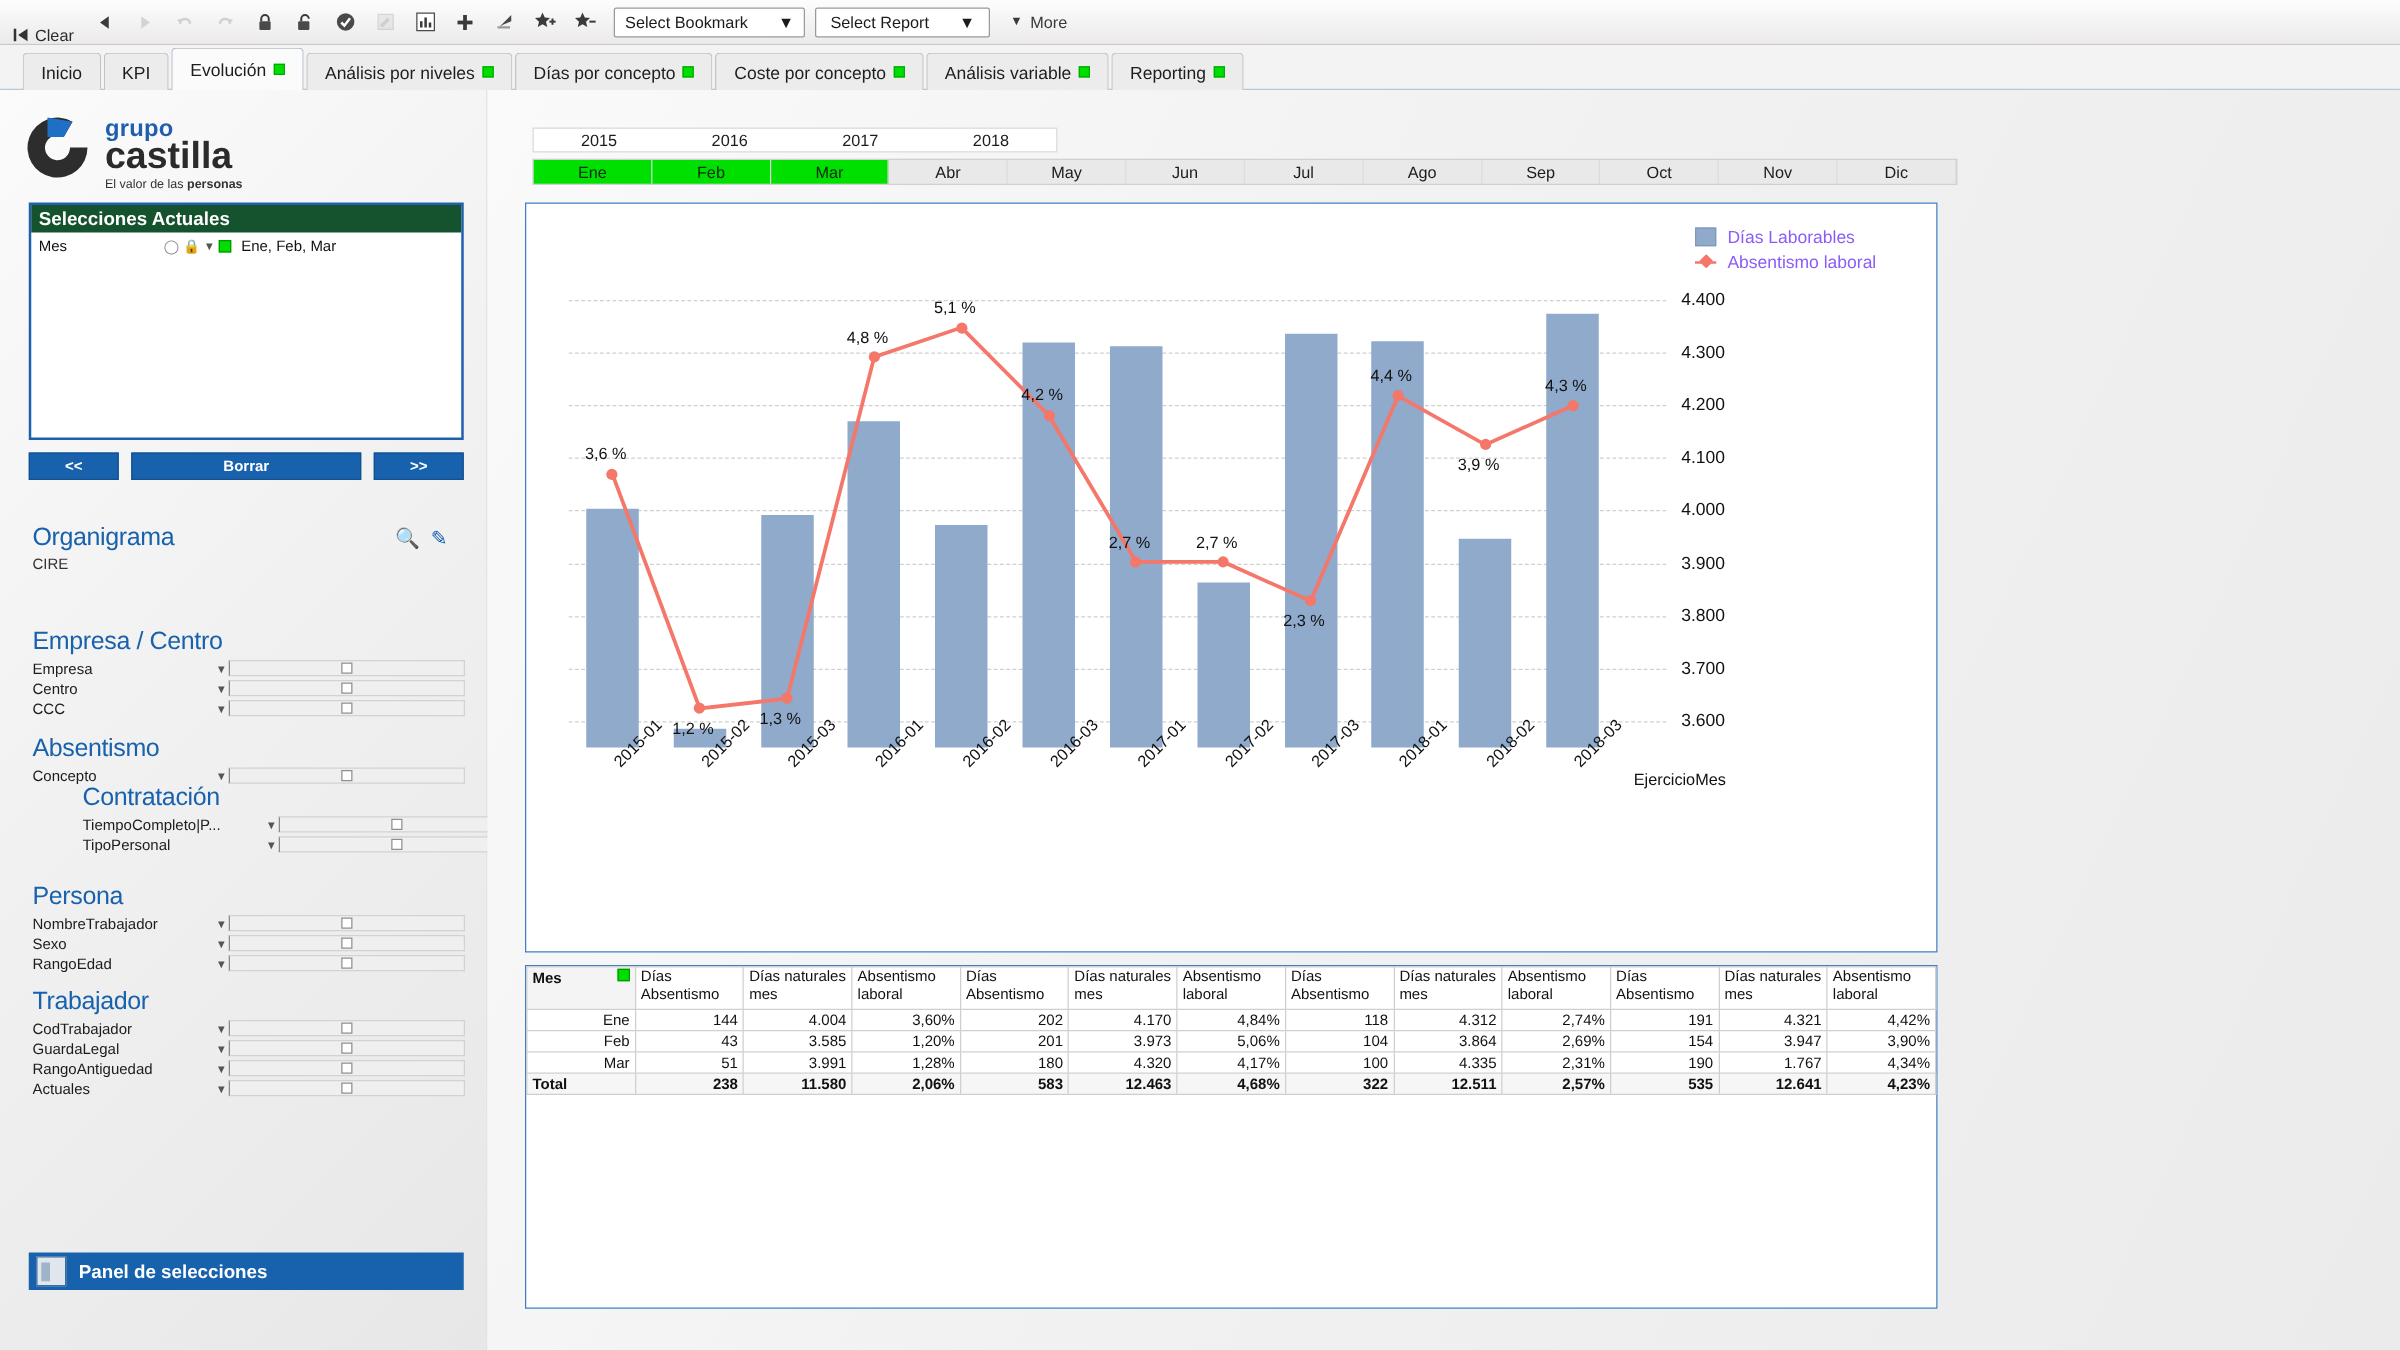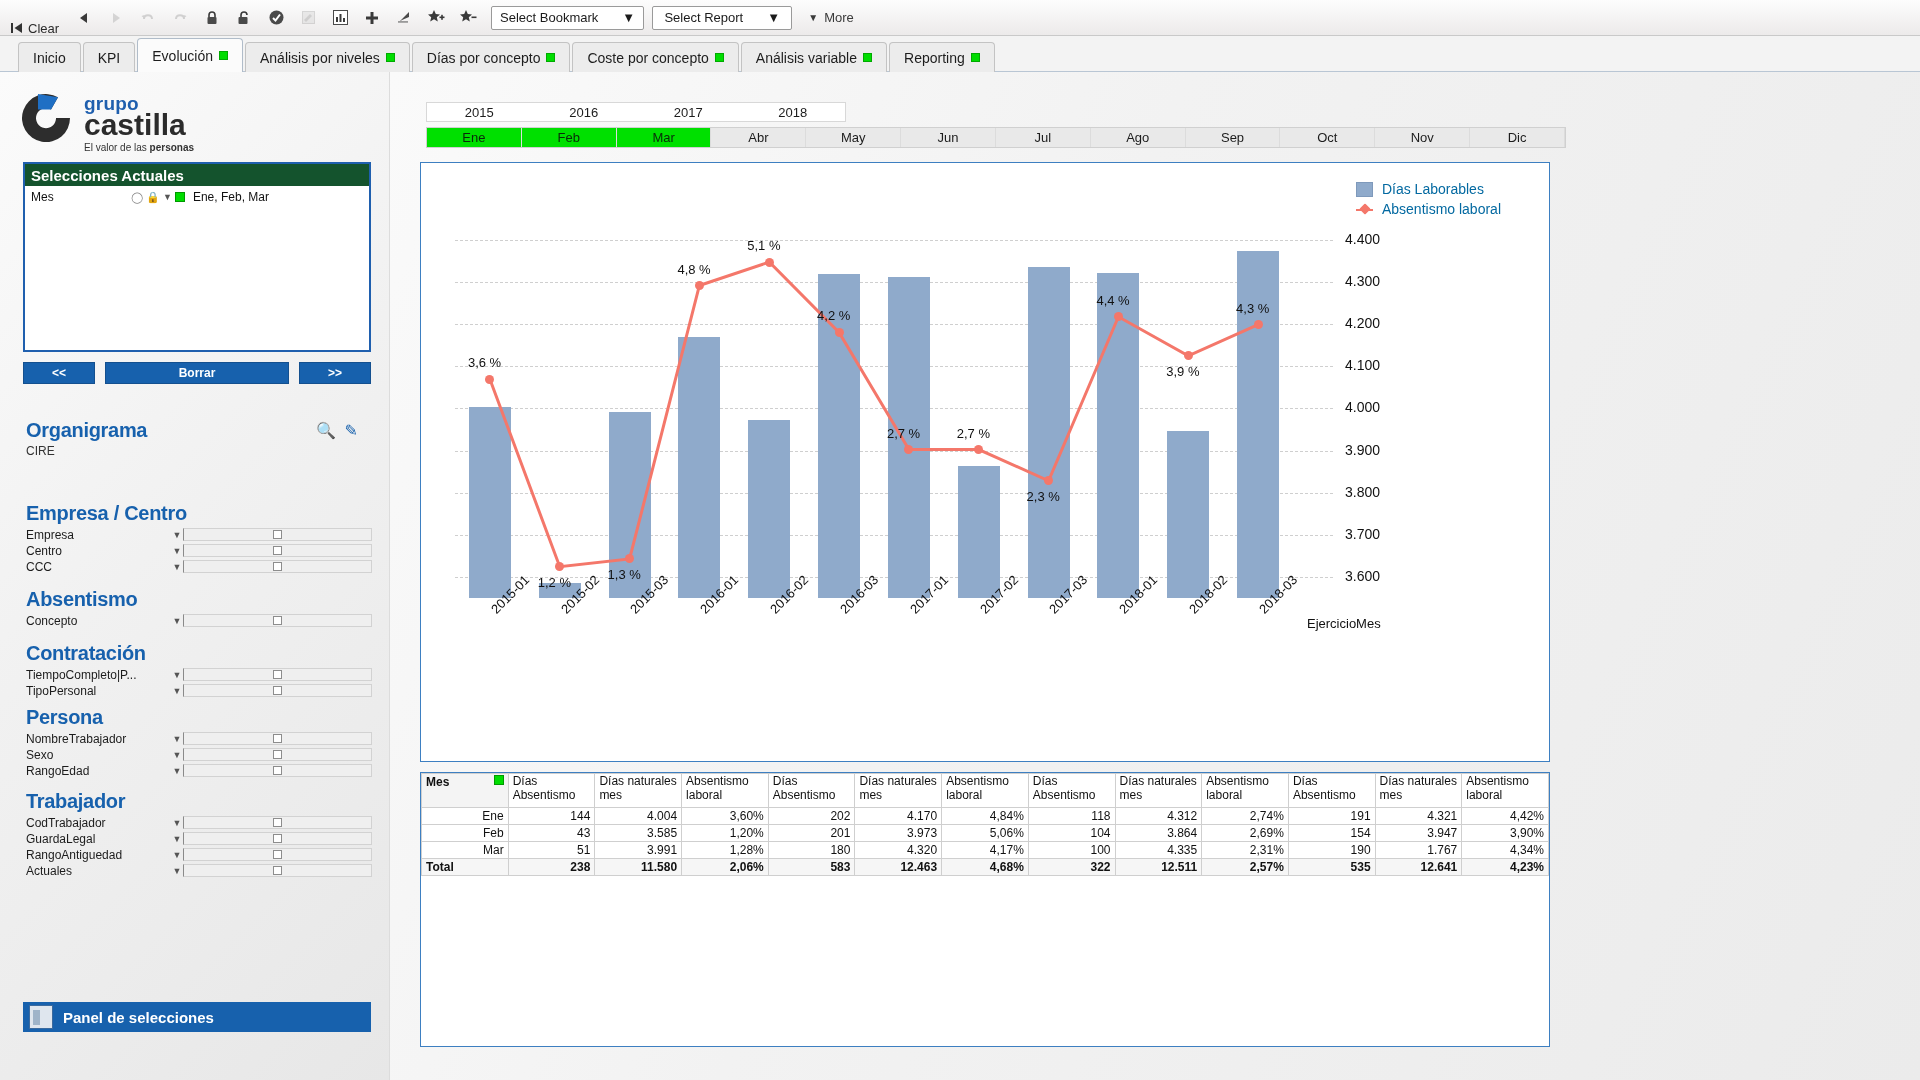--- a/index.html
+++ b/index.html
@@ -96,21 +96,21 @@
   #navbtns { position:absolute; left:23px; top:290px; width:348px; display:flex; gap:10px; }
   .navbtn {
     background:#1761ad; color:#fff; font-size:12px; font-weight:bold;
     height:22px; display:flex; align-items:center; justify-content:center; cursor:pointer;
     border:1px solid #14508f;
   }
   .navbtn.sm { width:72px; }
   .navbtn.lg { flex:1; }
 
   .sec { position:absolute; left:26px; width:346px; }
-  .sec h3 { margin:0 0 2px 0; font-size:20px; color:#1761ad; font-weight:bold; letter-spacing:-.3px; }
+  .sec h3 { margin:0 0 2px 0; font-size:20px; color:#1761ad; font-weight:normal; letter-spacing:-.3px; }
   .sec .plain { font-size:12px; color:#333; }
   .filt-row { display:flex; align-items:center; height:15px; margin-bottom:1px; }
   .filt-label { width:145px; font-size:12px; color:#1c1c1c; white-space:nowrap; overflow:hidden; }
   .filt-caret { width:12px; text-align:center; font-size:9px; color:#555; }
   .filt-box {
     flex:1; height:13px; background:#efefef; border:1px solid #d2d2d2; border-left:1px solid #8a8a8a;
     display:flex; align-items:center; justify-content:center; cursor:pointer;
   }
   .filt-chk { width:9px; height:9px; background:#fff; border:1px solid #8d8d8d; }
 
@@ -139,21 +139,21 @@
   #monthbar .cell { flex:1; display:flex; align-items:center; justify-content:center;
     font-size:13px; color:#1c1c1c; cursor:pointer; border-right:1px solid #dcdcdc; }
   #monthbar .cell.sel { background:#00e000; color:#0a2a0a; }
 
   #chartbox { position:absolute; left:30px; top:90px; width:1130px; height:600px;
     background:#fff; border:1px solid #3d7fc1; }
   #tablebox { position:absolute; left:30px; top:700px; width:1130px; height:275px;
     background:#fff; border:1px solid #3d7fc1; }
 
   
-  .legend { position:absolute; right:48px; top:16px; font-size:14px; color:#0369a1; }
+  .legend { position:absolute; right:48px; top:16px; font-size:14px; color:#8b5cf6; }
   .legend .lrow { display:flex; align-items:center; gap:9px; height:20px; }
   .legend .swatch { width:17px; height:15px; background:#8faacb; border:1px solid #7e99bb; }
   .legend .lineswatch { width:17px; height:15px; position:relative; }
   .legend .lineswatch:before { content:""; position:absolute; left:0; top:7px; width:17px; height:2px; background:#f4776a; }
   .legend .lineswatch:after { content:""; position:absolute; left:5px; top:3px; width:8px; height:8px; background:#f4776a;
      transform:rotate(45deg); border-radius:1px; }
 
   .plot { position:absolute; left:22px; top:50px; right:0; bottom:0; }
   .gridline { position:absolute; left:0; width:1100px; border-top:1px dashed #cfcfcf; }
   .ylab { position:absolute; font-size:14px; color:#111; }
@@ -385,21 +385,21 @@
       <div class="sec" style="top: 516px;">
         <h3>Absentismo</h3>
         <div class="filt-row">
           <span class="filt-label">Concepto</span>
           <span class="filt-caret">▼</span>
           <span class="filt-box">
             <span class="filt-chk"></span>
           </span>
         </div>
       </div>
-      <div class="sec" style="top: 570px;">
+      <div class="sec" style="top: 555px; margin-left: 40px;">
         <h3>Contratación</h3>
         <div class="filt-row">
           <span class="filt-label">TiempoCompleto|P...</span>
           <span class="filt-caret">▼</span>
           <span class="filt-box">
             <span class="filt-chk"></span>
           </span>
         </div>
         <div class="filt-row">
           <span class="filt-label">TipoPersonal</span>

